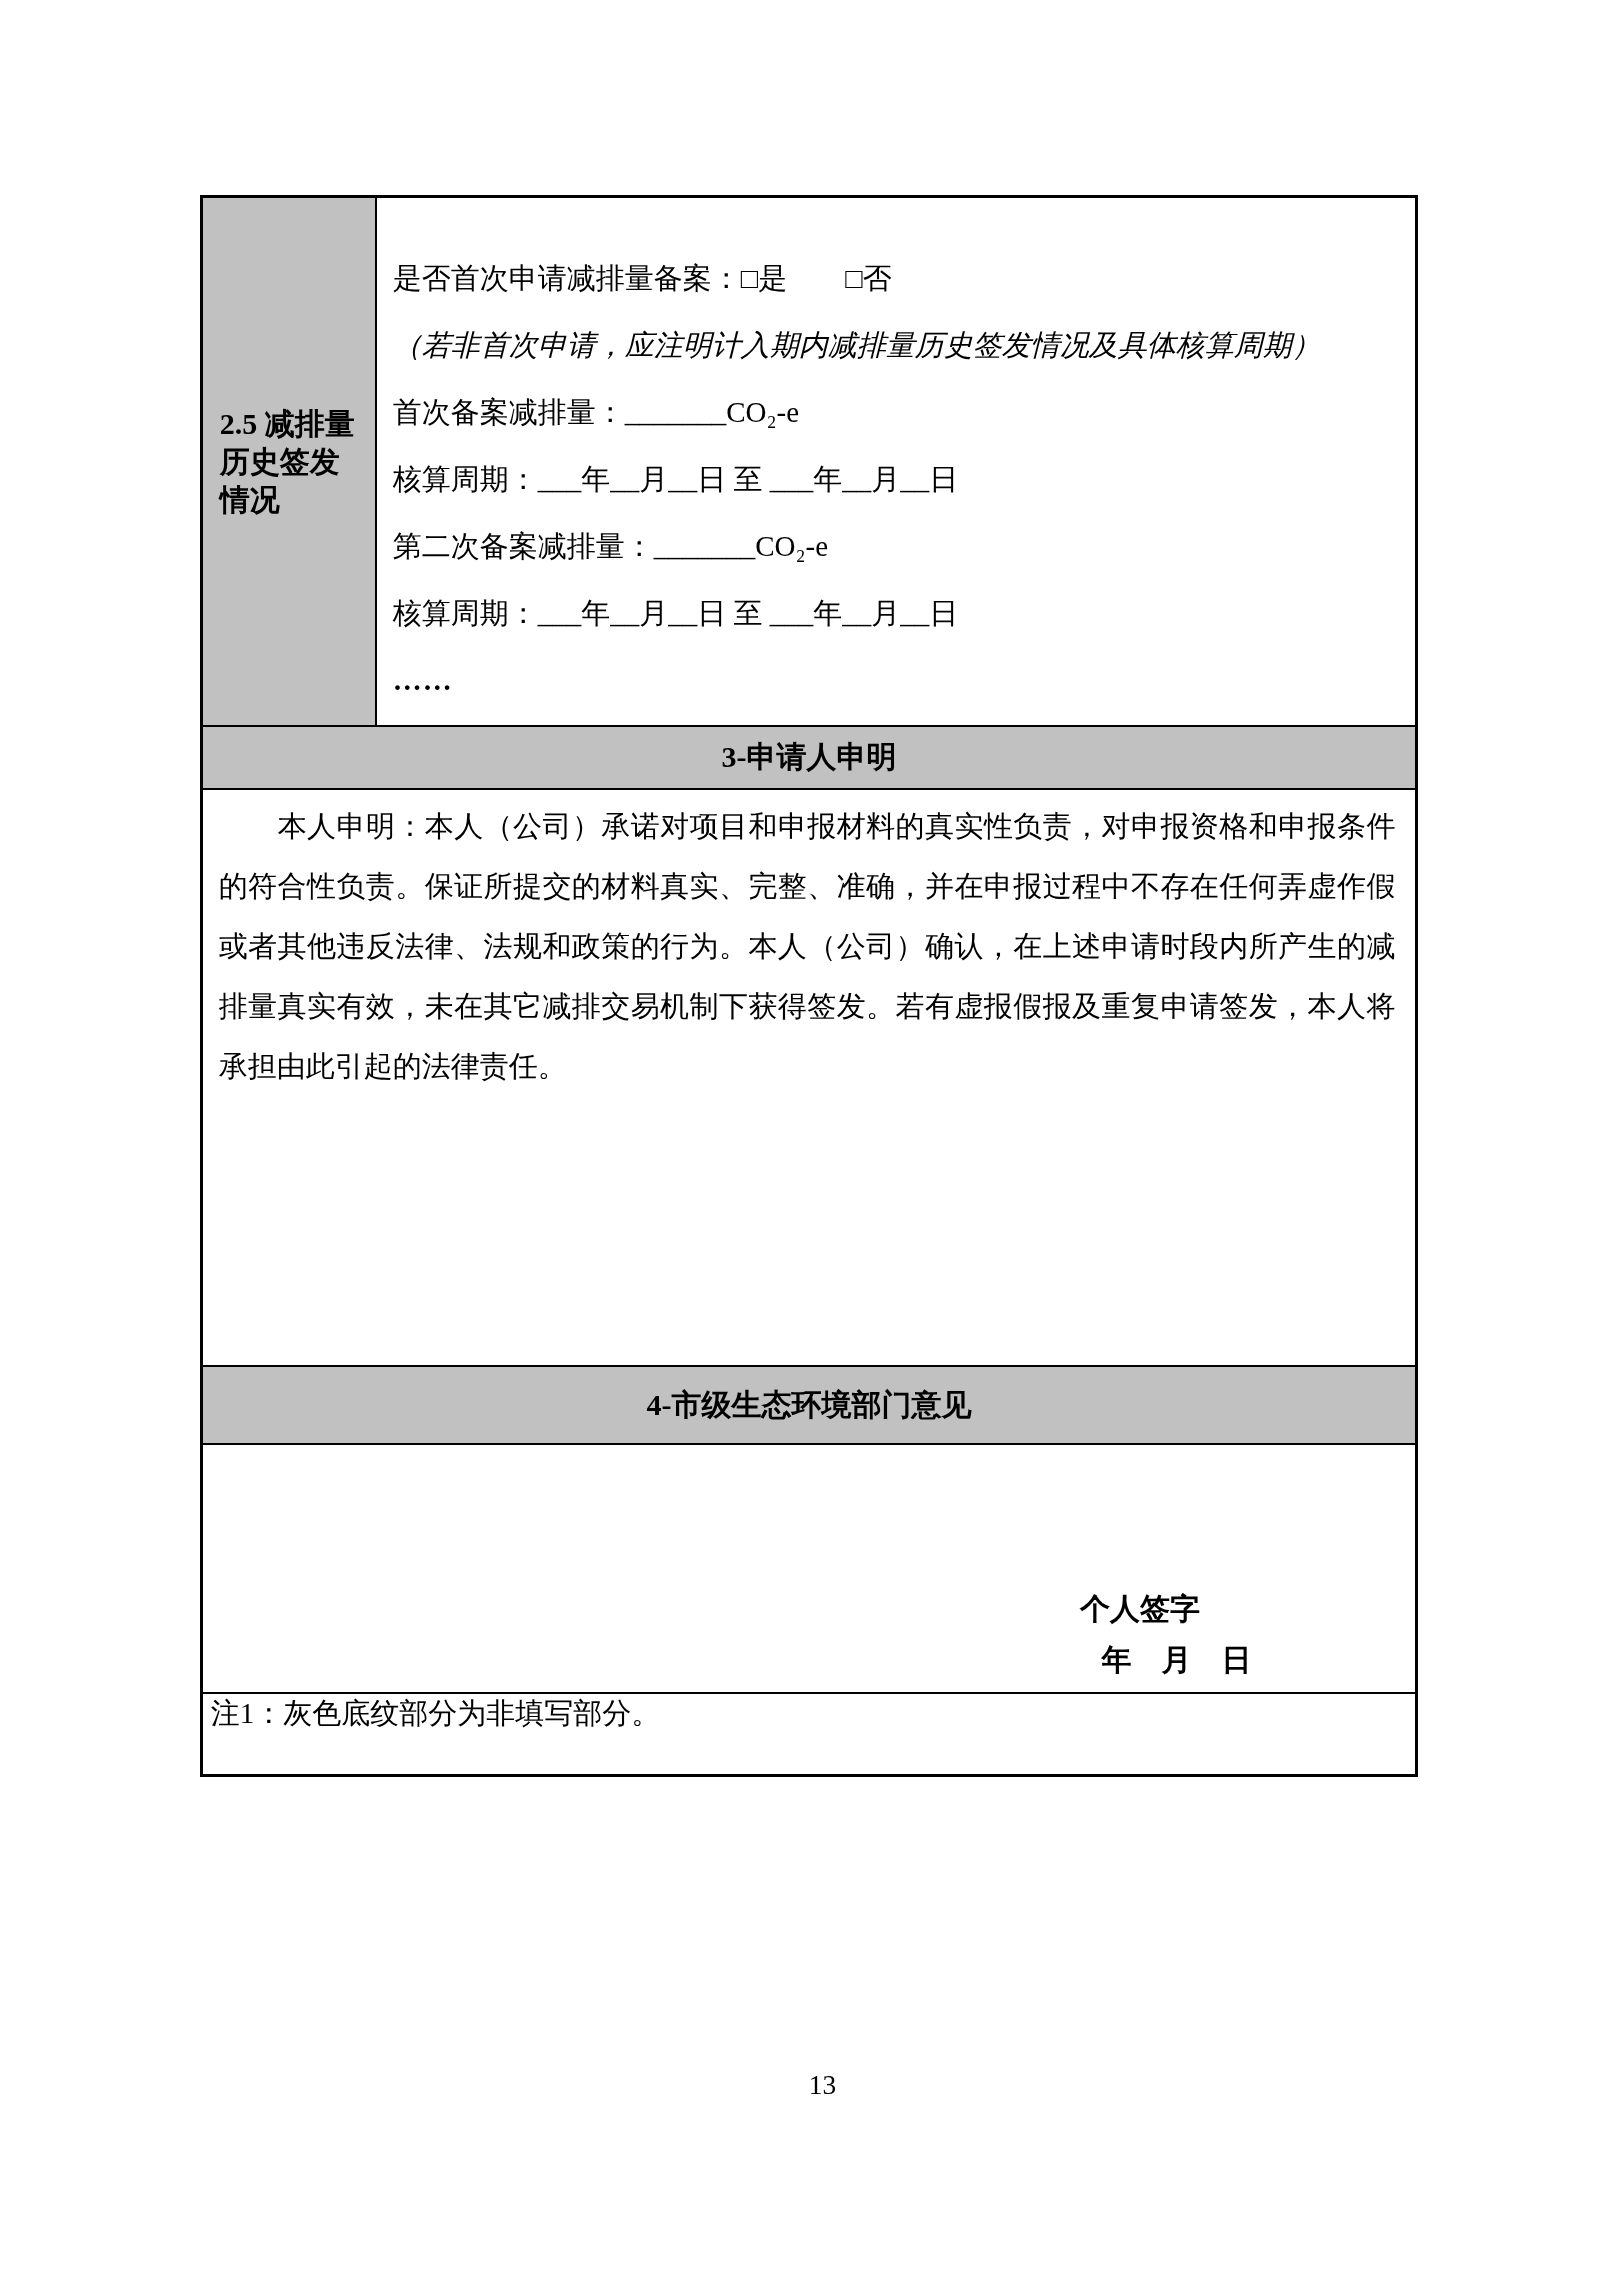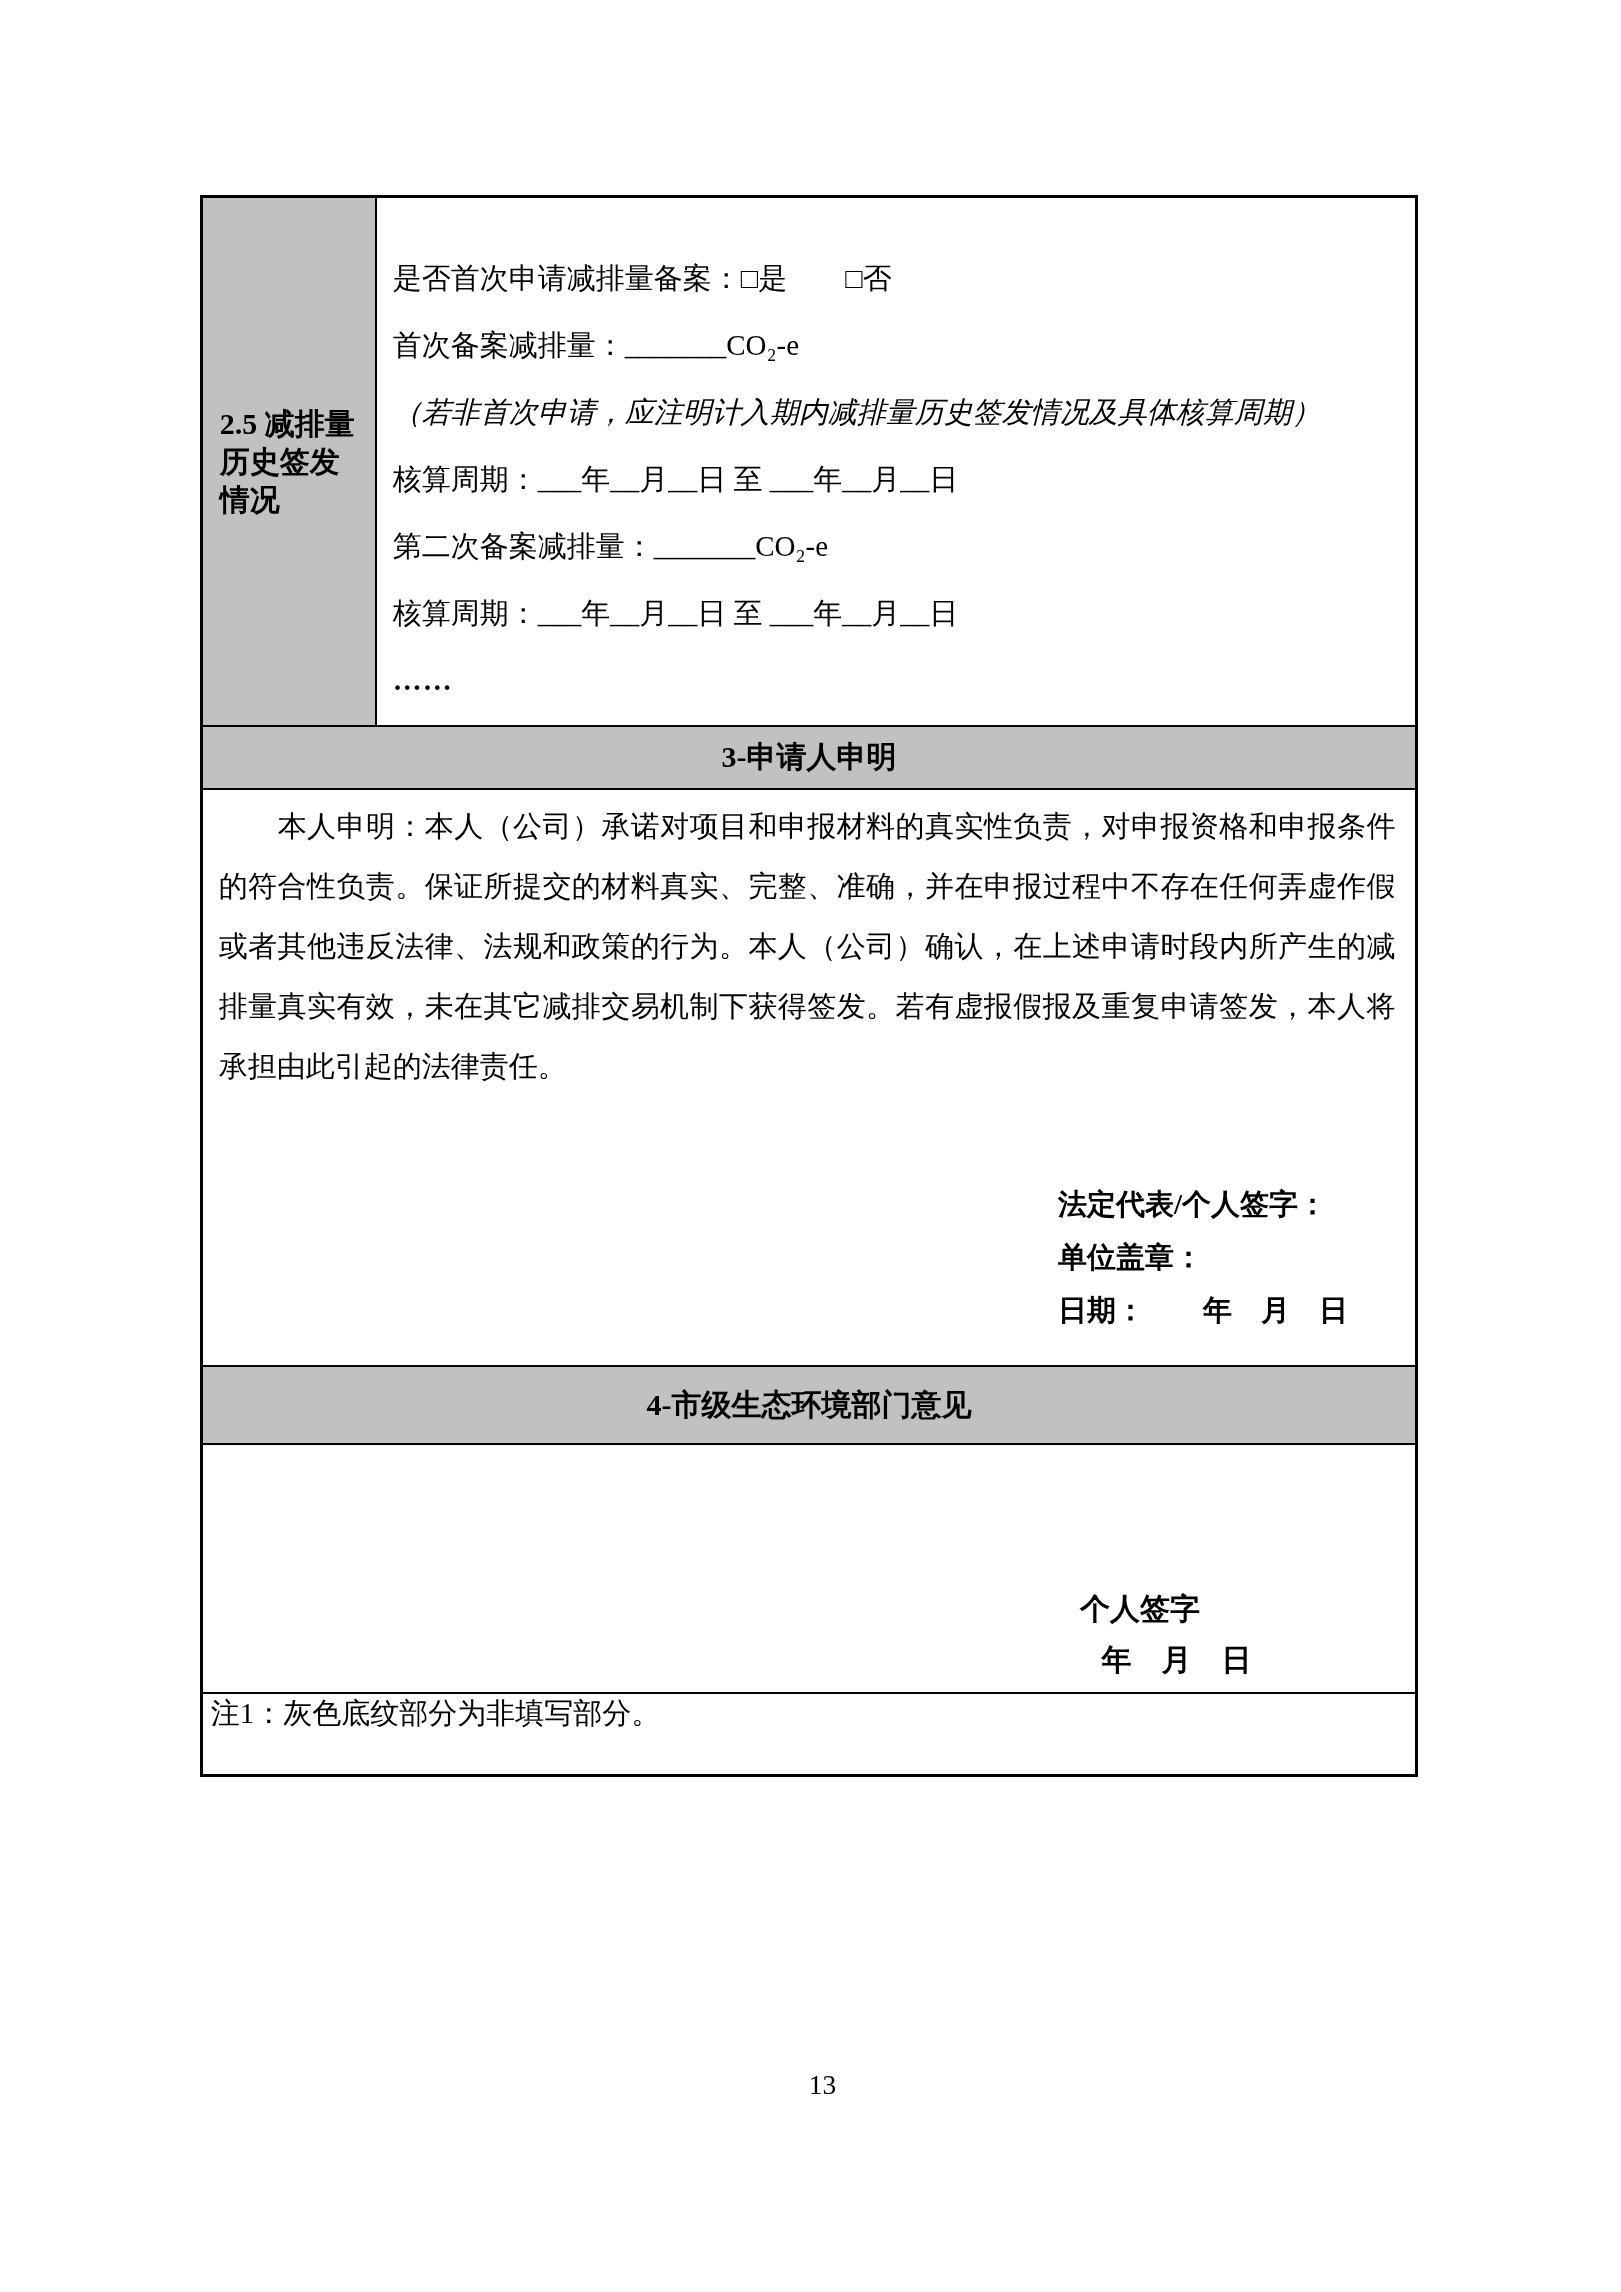--- a/index.html
+++ b/index.html
@@ -123,40 +123,35 @@
 
 <div class="page">
   <div class="tbl">
 
     <div class="row row1">
       <div class="cell-label">
         <div class="label-text">2.5 减排量历史签发情况</div>
       </div>
       <div class="cell-content">
         <div class="r1-line">是否首次申请减排量备案：□是　　□否</div>
+        <div class="r1-line italic">（若非首次申请，应注明计入期内减排量历史签发情况及具体核算周期）</div>
         <div class="r1-line">首次备案减排量：_______CO₂-e</div>
-        <div class="r1-line italic">（若非首次申请，应注明计入期内减排量历史签发情况及具体核算周期）</div>
         <div class="r1-line">核算周期：___年__月__日 至 ___年__月__日</div>
         <div class="r1-line">第二次备案减排量：_______CO₂-e</div>
         <div class="r1-line">核算周期：___年__月__日 至 ___年__月__日</div>
         <div class="r1-line dots">……</div>
       </div>
     </div>
 
     <div class="row hdr">
       <span>3-申请人申明</span>
     </div>
 
     <div class="row row3">
       <p class="decl">本人申明：本人（公司）承诺对项目和申报材料的真实性负责，对申报资格和申报条件的符合性负责。保证所提交的材料真实、完整、准确，并在申报过程中不存在任何弄虚作假或者其他违反法律、法规和政策的行为。本人（公司）确认，在上述申请时段内所产生的减排量真实有效，未在其它减排交易机制下获得签发。若有虚报假报及重复申请签发，本人将承担由此引起的法律责任。</p>
-      <div class="sig">
-        <div>法定代表/个人签字：</div>
-        <div>单位盖章：</div>
-        <div>日期：　　年　月　日</div>
-      </div>
     </div>
 
     <div class="row hdr hdr4">
       <span>4-市级生态环境部门意见</span>
     </div>
 
     <div class="row row5">
       <div class="seal-block">
         <div>个人签字</div>
         <div class="date-line">年　月　日</div>

